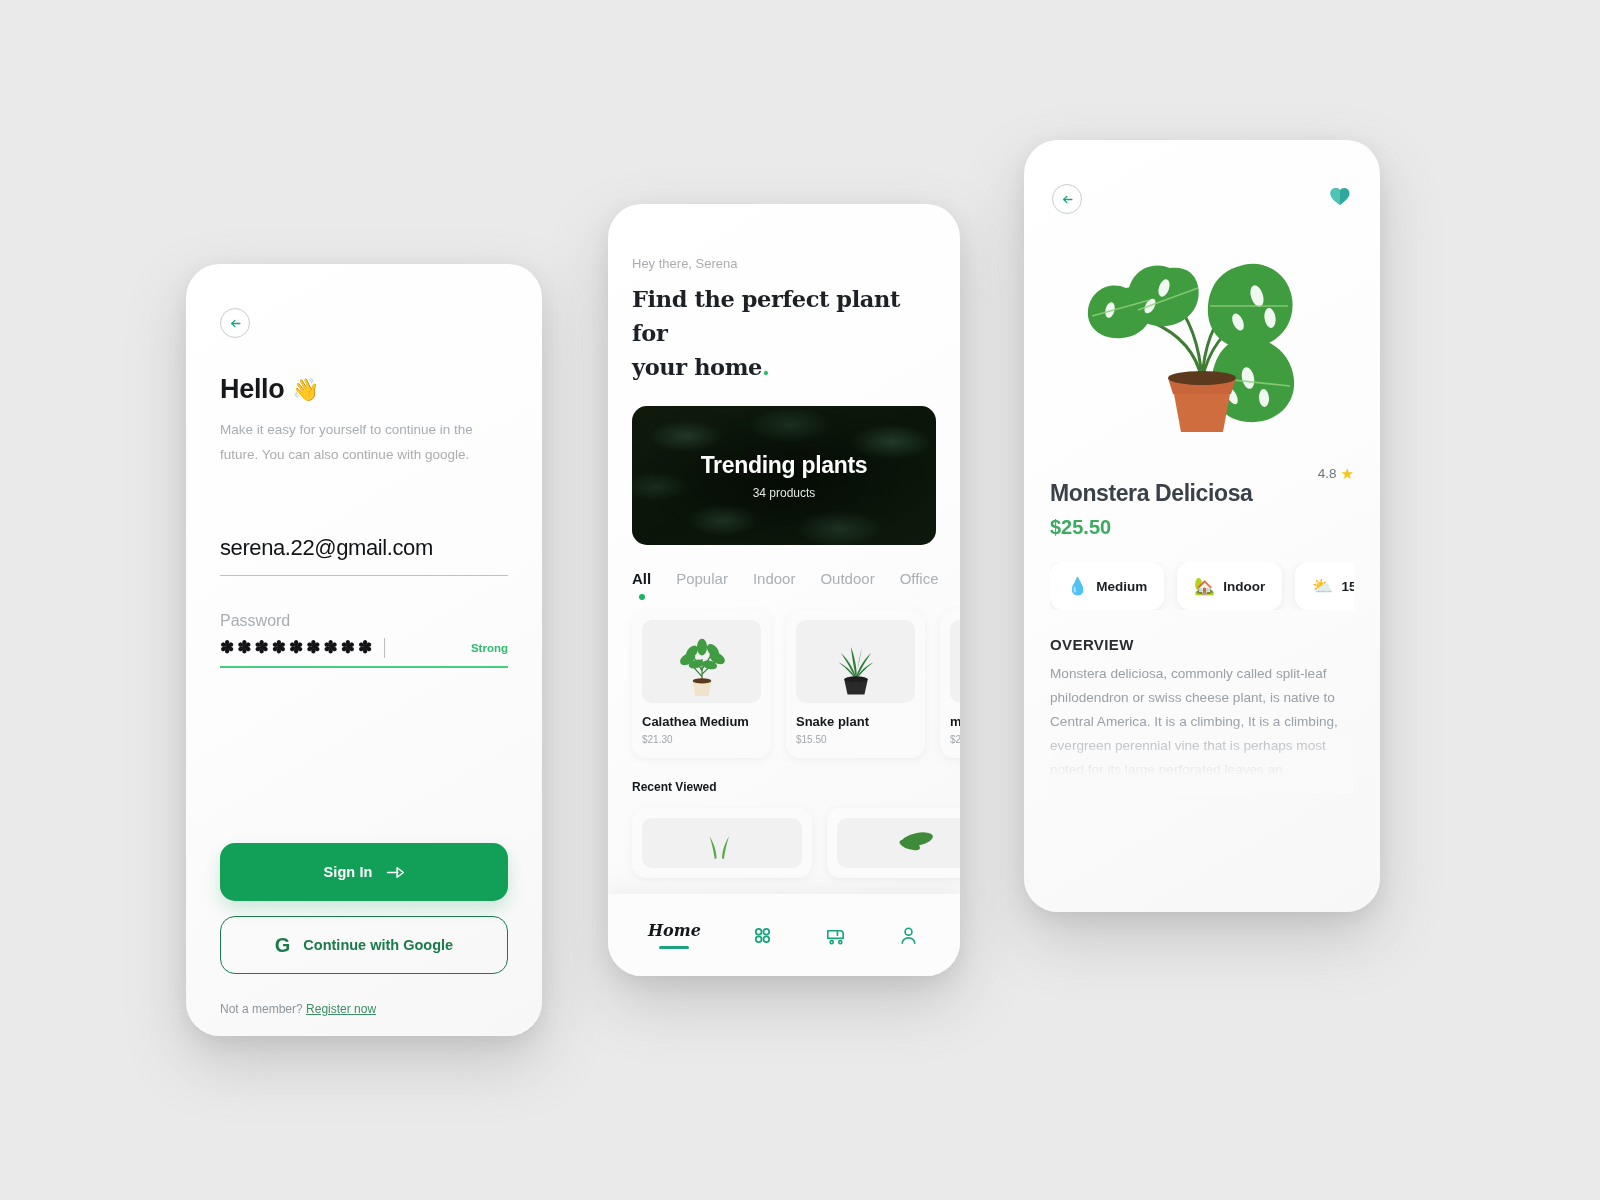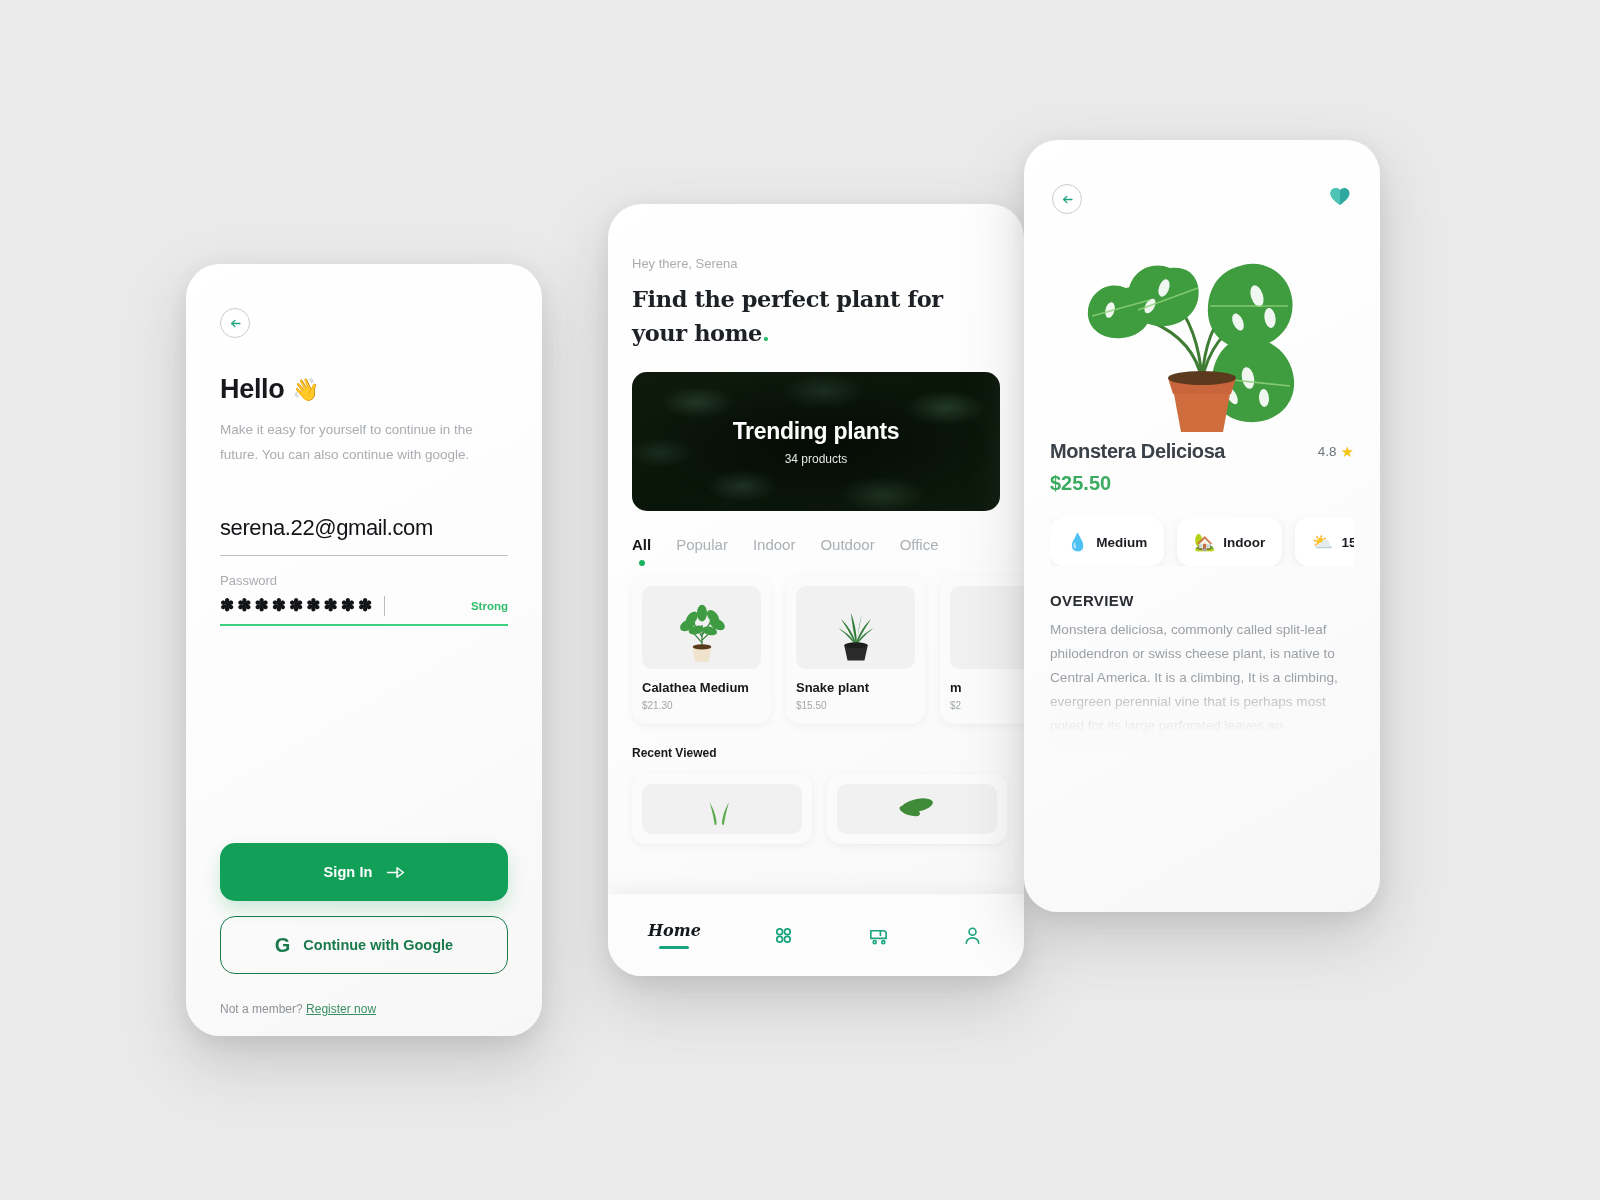--- a/index.html
+++ b/index.html
@@ -38,28 +38,28 @@
     letter-spacing: -.3px;
     display: flex; align-items: center; gap: 8px;
   }
   .hello .wave { font-size: 22px; }
   .p1-sub {
     margin-top: 12px;
     font-size: 13.5px; line-height: 25px; color: #a9adb1; max-width: 290px;
   }
 
   .email-field {
-    margin-top: 48px;
+    margin-top: 68px;
     font-size: 22px; font-weight: 500; color: #111316;
     letter-spacing: -.4px;
     padding-bottom: 14px;
     border-bottom: 1.3px solid #bfc3c6;
   }
 
-  .pw-label { margin-top: 17px; font-size: 13px; color: #a9adb1; }
+  .pw-label { margin-top: 36px; font-size: 16px; color: #a9adb1; }
   .pw-row {
     margin-top: 8px; display: flex; align-items: center; justify-content: space-between;
     padding-bottom: 8px; border-bottom: 2.2px solid #3fd080;
   }
   .pw-dots {
     font-size: 17px; letter-spacing: 3px; color: #111316; font-weight: 700;
     border-right: 1.4px solid #b9bdc0; padding-right: 9px; line-height: 20px;
   }
   .pw-strength { font-size: 11.5px; font-weight: 600; color: #2fbd6d; }
 
@@ -77,21 +77,21 @@
     display: flex; align-items: center; justify-content: center; gap: 13px;
     color: #1a7a4b; font-size: 14.5px; font-weight: 600;
   }
   .g-mark { font-size: 20px; font-weight: 700; color: #1a7a4b; line-height: 1; }
   .p1-foot {
     margin-top: 28px; text-align: left; font-size: 12px; color: #8f9499;
   }
   .p1-foot .reg { color: #3a8f63; text-decoration: underline; }
 
   
-  #phone2 { left: 608px; top: 204px; width: 416px; height: 772px; }
+  #phone2 { left: 608px; top: 204px; width: 352px; height: 772px; }
   .p2-pad { padding: 52px 24px 0 24px; }
   .greet { font-size: 13px; color: #a9adb1; }
   .headline {
     margin-top: 11px;
     font-family: "DejaVu Serif", serif;
     font-size: 22.5px; font-weight: 700; line-height: 34px; color: #1d2024;
     letter-spacing: -.4px;
   }
   .headline .dot { color: #2fbd6d; }
 
@@ -167,21 +167,21 @@
   .p3-top { position:relative; padding: 44px 28px 0 28px; display:flex; justify-content:space-between; align-items:flex-start;}
   .heart svg { width: 24px; height: 24px; }
 
   .hero {
     margin: -4px auto 0 auto; width: 300px; height: 230px;
     display:flex; align-items:center; justify-content:center;
   }
 
   .p3-body { padding: 0 26px; }
   .title-row { display:flex; align-items:center; justify-content:space-between; }
-  .p-title { font-size: 20px; font-weight: 700; color:#3b4149; letter-spacing:-.4px; }
+  .p-title { font-size: 23px; font-weight: 700; color:#3b4149; letter-spacing:-.4px;margin-top:40px; }
   .rating { font-size: 13.5px; color:#6f757c; display:flex; align-items:center; gap:4px; }
   .rating .star { color:#f5c518; font-size: 15px; }
   .p-price { margin-top: 9px; font-size: 20px; font-weight: 600; color:#3aab5f; }
 
   .chips { margin-top: 23px; display:flex; gap: 13px; overflow:hidden; }
   .chip {
     flex:0 0 auto; height:48px; background:#fff; border-radius:13px;
     display:flex; align-items:center; gap:8px; padding: 0 17px;
     box-shadow: 0 2px 9px rgba(150,150,150,.16);
     font-size: 13.5px; font-weight: 600; color:#1b1e22; white-space:nowrap;

